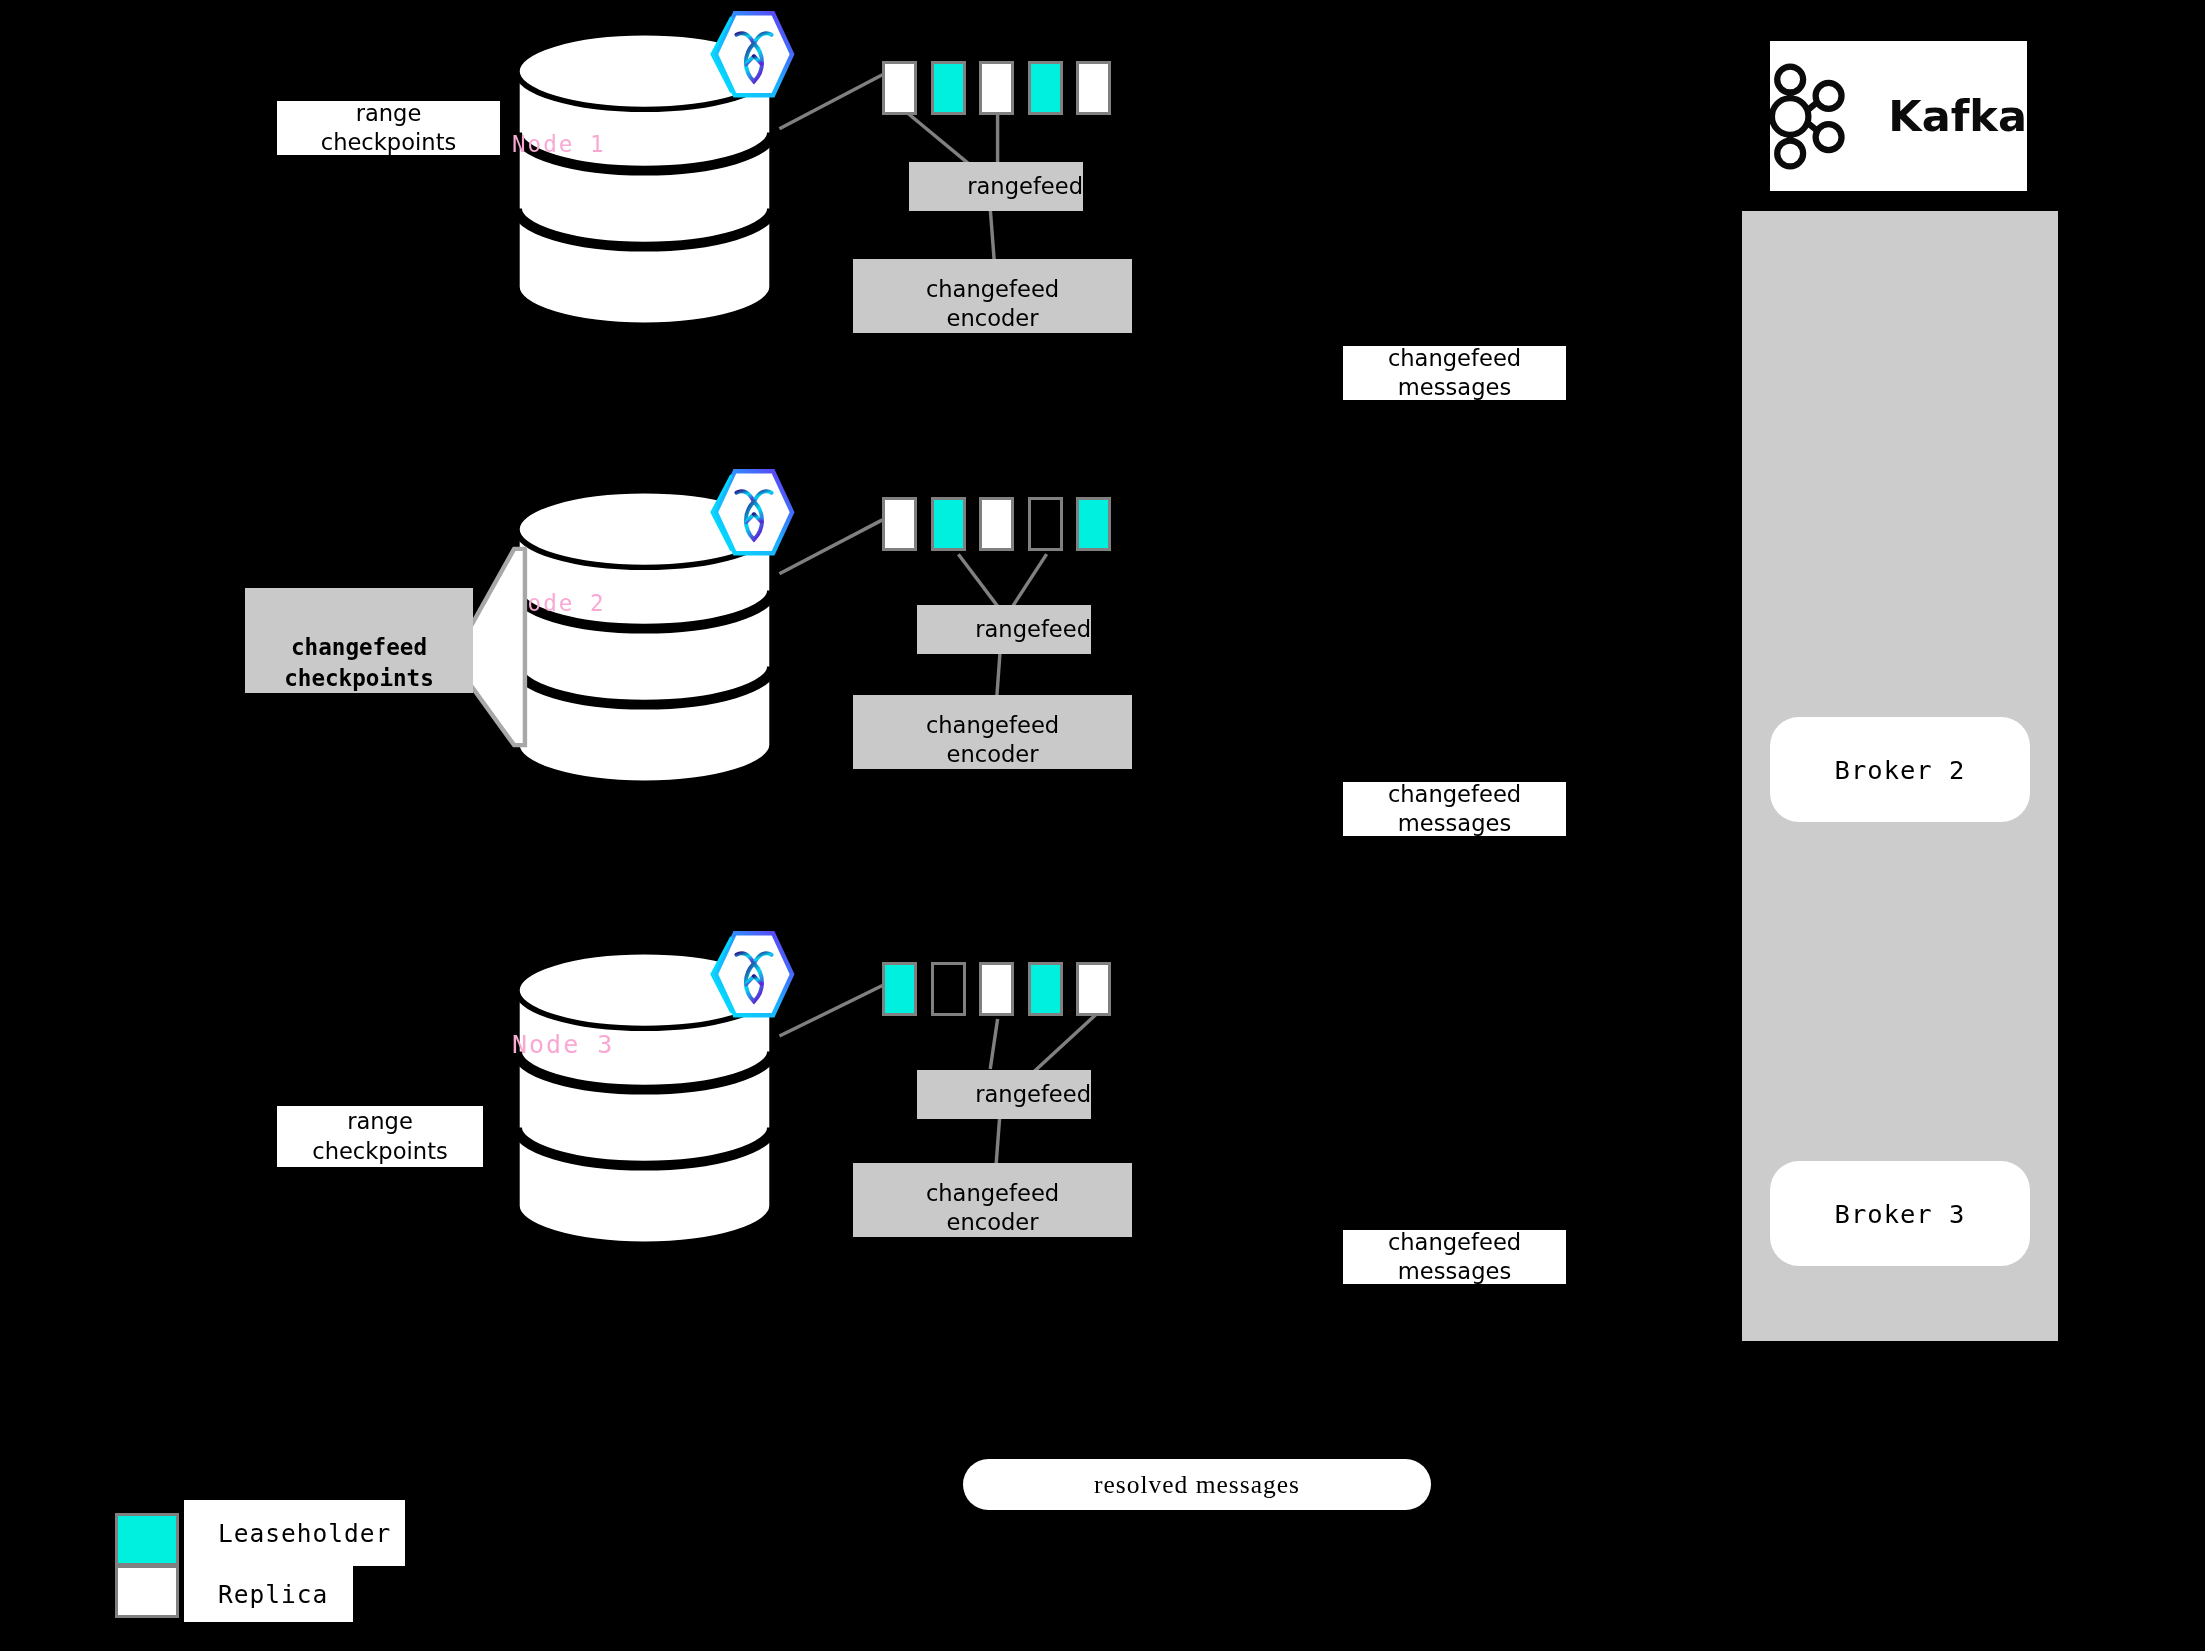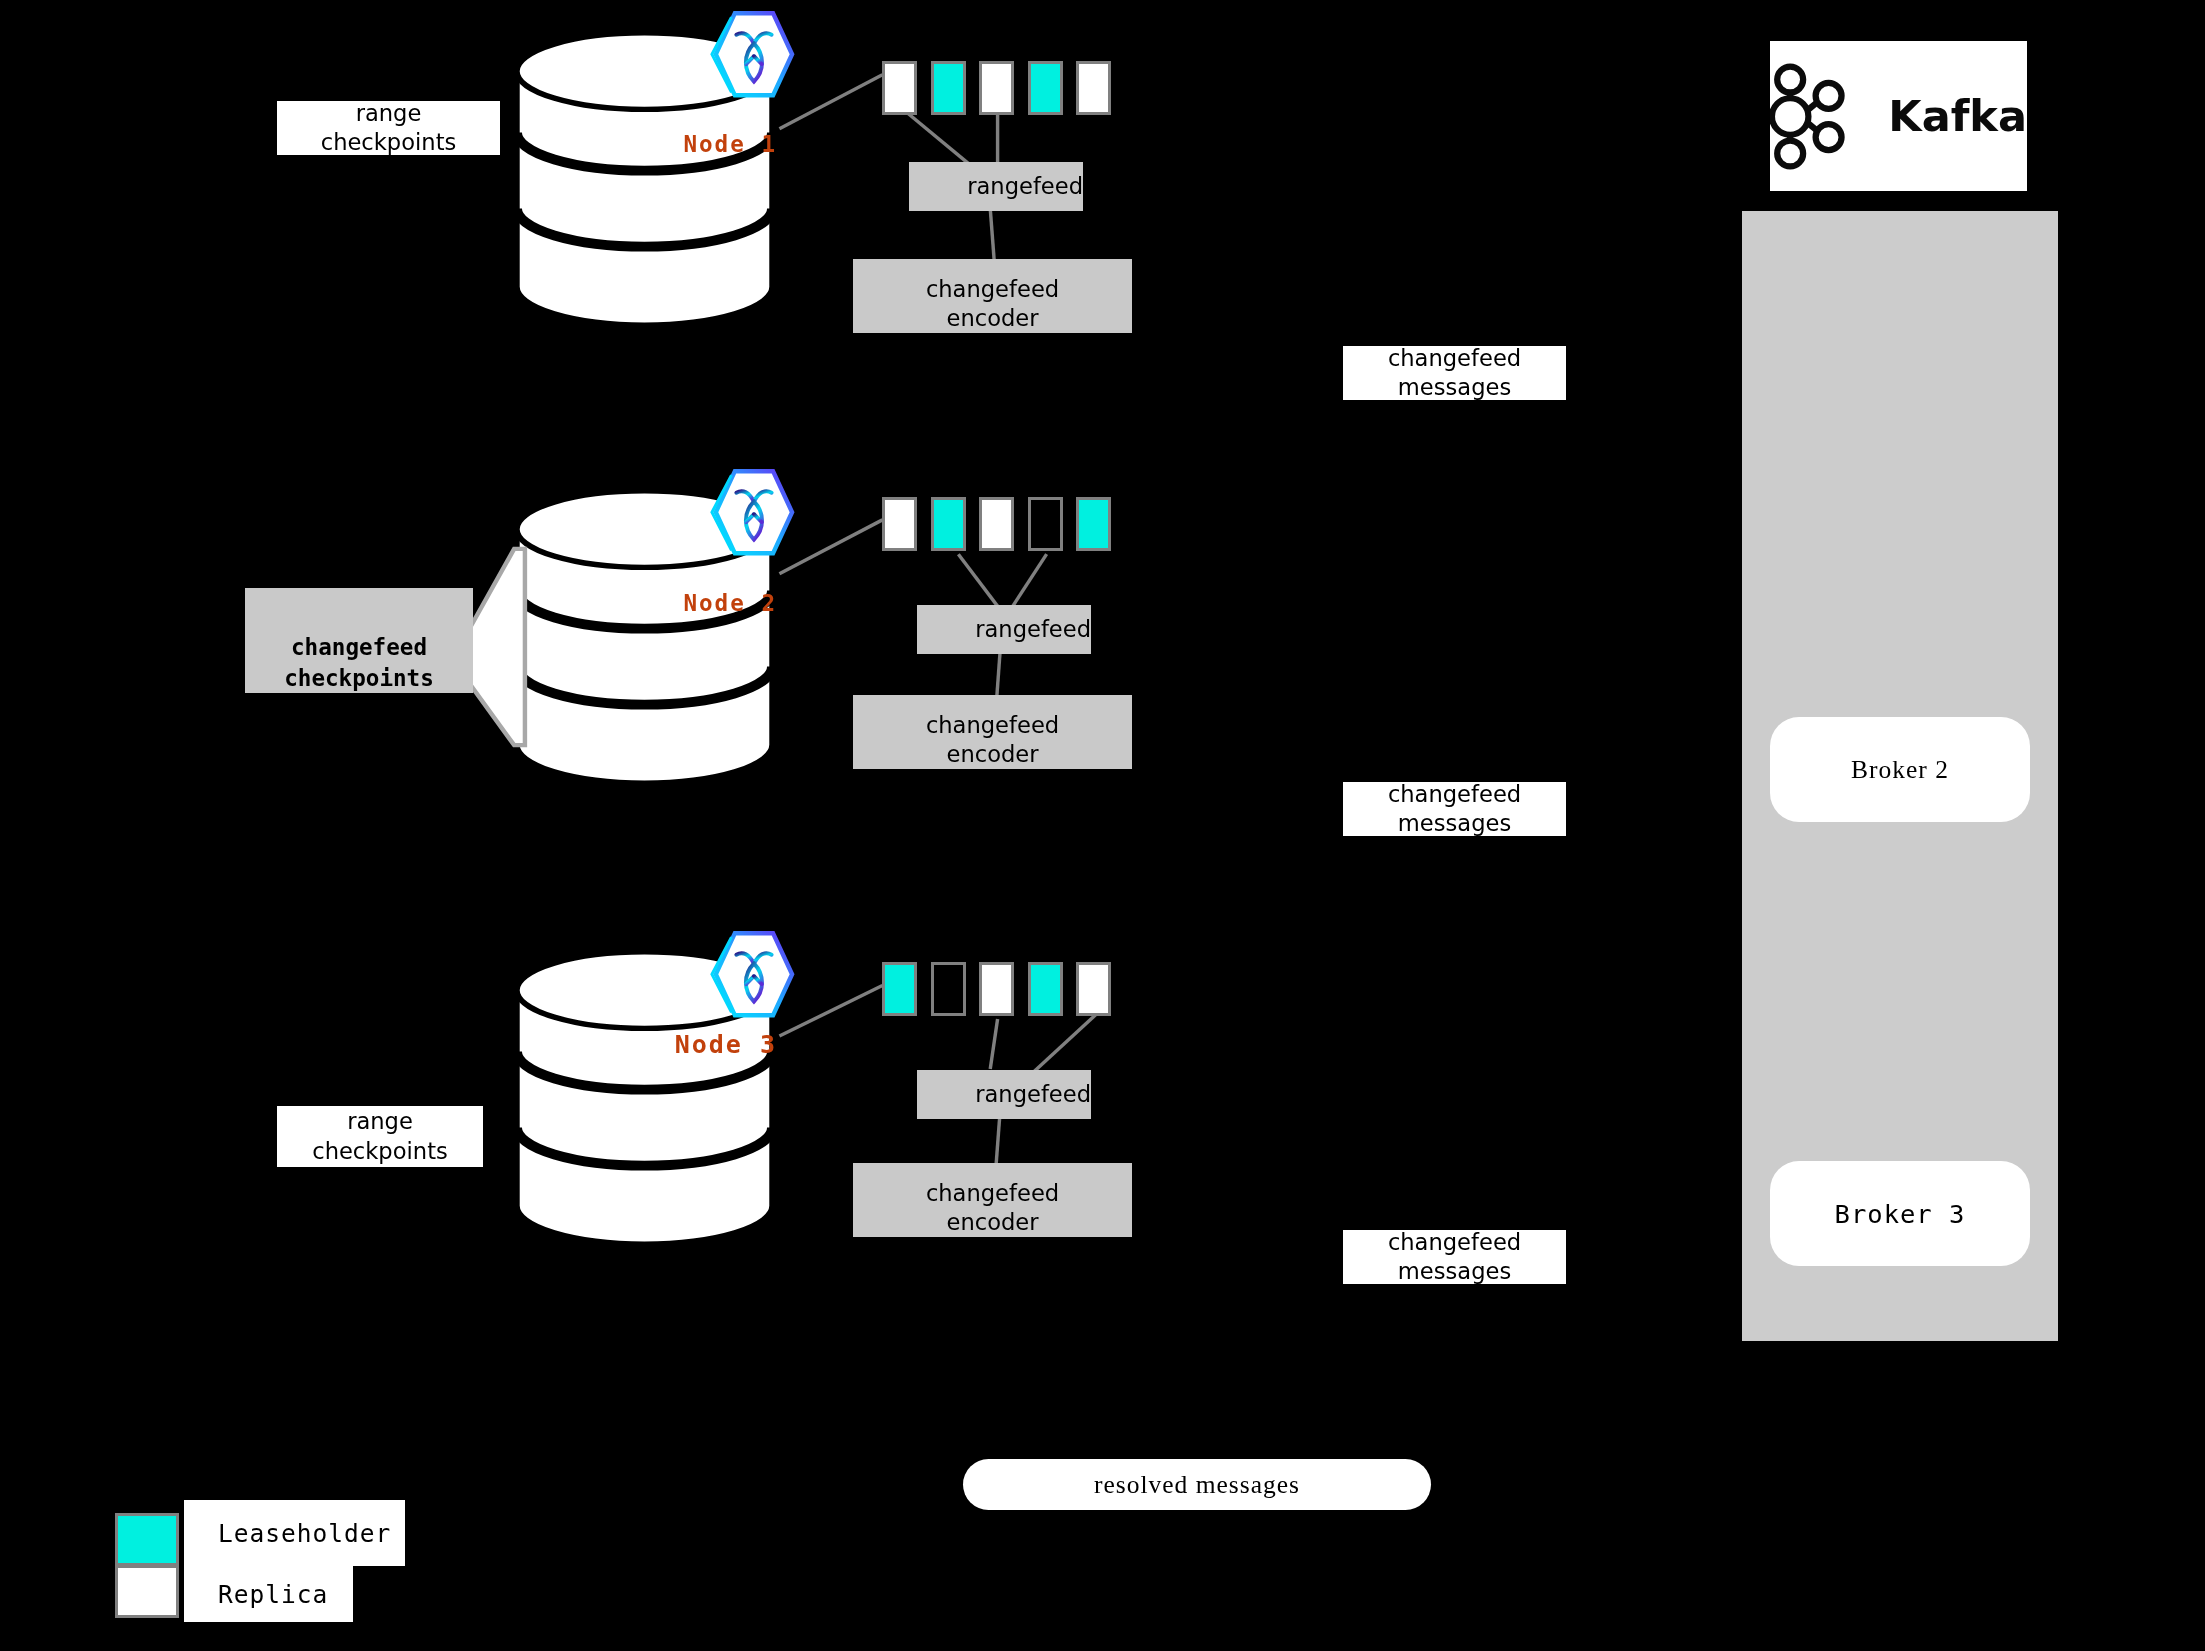--- a/index.html
+++ b/index.html
@@ -13,26 +13,26 @@
     background:#000000;
     overflow:hidden;
   }
   .abs{position:absolute;}
 
   
   .node-cyl{position:absolute;}
   .node-cyl svg{display:block;}
   .node-label{
     position:absolute;
-    color:#c2410c;
-    font-weight:bold;
+    color:#f9a8d4;
+    font-weight:normal;
     font-family:"DejaVu Sans Mono","Liberation Mono",monospace;
     letter-spacing:2px;
     white-space:nowrap;
-    text-align:right;
+    text-align:left;
   }
 
   
   .hex-logo{position:absolute;}
 
   
   .range-cell{
     position:absolute;
     border:3.4px solid #808080;
     box-sizing:border-box;
@@ -328,21 +328,21 @@
         <line x1="42" y1="153" x2="42" y2="165"></line>
         <line x1="78" y1="102" x2="100" y2="84"></line>
         <line x1="78" y1="128" x2="100" y2="146"></line>
       </g>
     </svg>
     <span class="kname" style="font-size:43px;margin-left:12.7px;">Kafka</span>
   </div>
 
   <div id="kafka-panel" style="left:1742px;top:211px;width:316px;height:1130px;"></div>
 
-  <div class="broker" style="left:1770px;top:717px;width:260px;height:105px;font-size:25.5px;font-family:Liberation Serif, serif;">
+  <div class="broker" style="left:1770px;top:717px;width:260px;height:105px;font-size:25.5px;">
     <span>Broker 2</span>
   </div>
   <div class="broker" style="left:1770px;top:1161px;width:260px;height:105px;font-size:25.5px;">
     <span>Broker 3</span>
   </div>
 
   <div id="resolved-pill" style="left:963px;top:1459px;width:468px;height:51px;font-size:25.5px;font-family:Liberation Serif, serif;">
     <span>resolved messages</span>
   </div>
 

